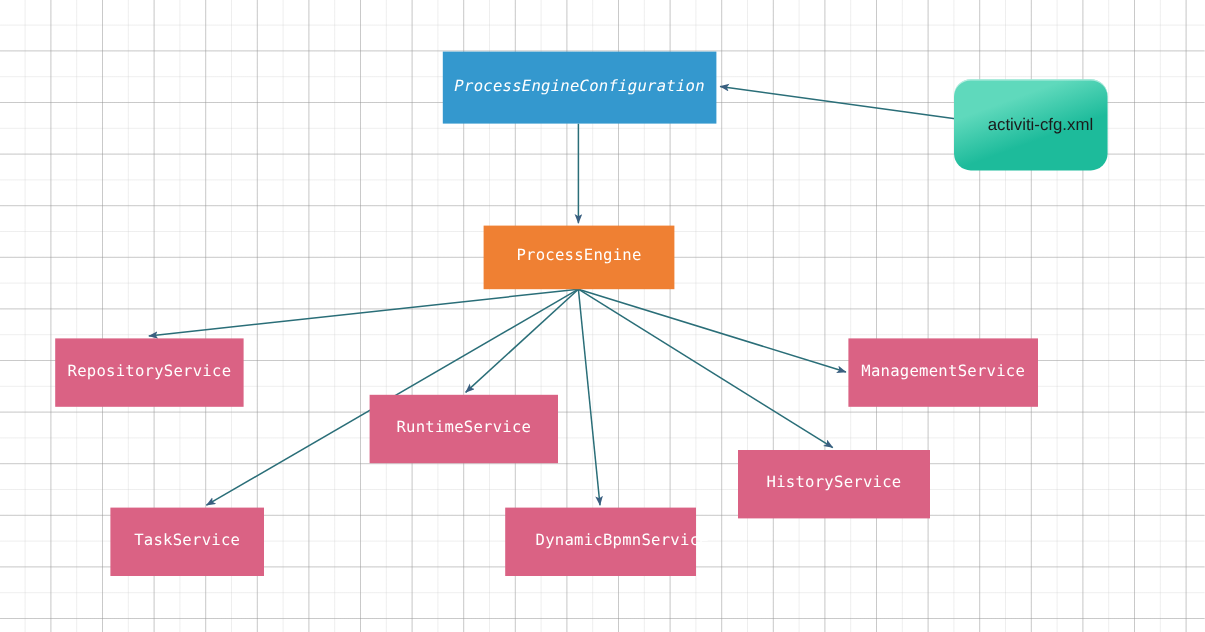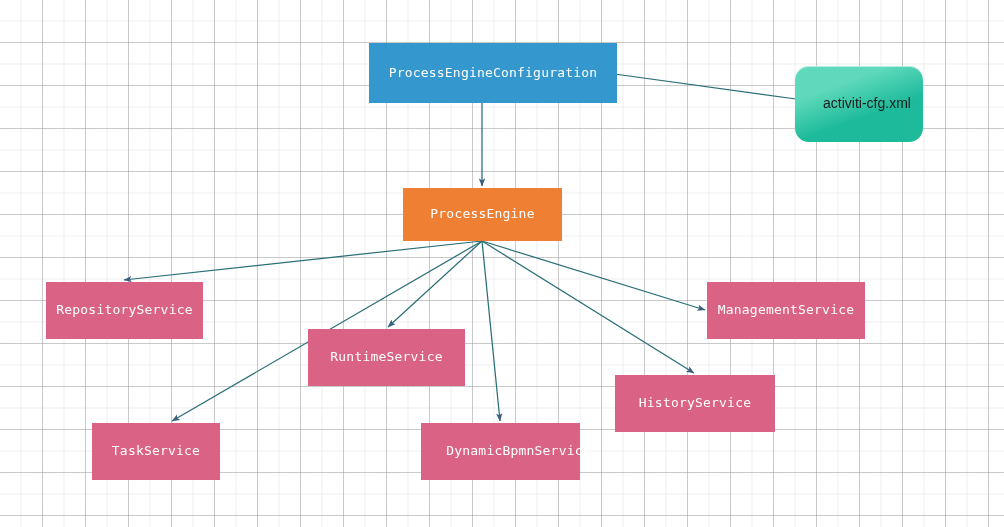--- a/index.html
+++ b/index.html
@@ -75,21 +75,21 @@
         <line x1="482" y1="241" x2="124" y2="280" stroke="#2a6e78" stroke-width="1.25" marker-end="url(#arrowhead)"></line>
         <line x1="482" y1="241" x2="388" y2="327" stroke="#2a6e78" stroke-width="1.25" marker-end="url(#arrowhead)"></line>
         <line x1="482" y1="241" x2="172" y2="421" stroke="#2a6e78" stroke-width="1.25" marker-end="url(#arrowhead)"></line>
         <line x1="482" y1="241" x2="500" y2="421" stroke="#2a6e78" stroke-width="1.25" marker-end="url(#arrowhead)"></line>
         <line x1="482" y1="241" x2="694" y2="373" stroke="#2a6e78" stroke-width="1.25" marker-end="url(#arrowhead)"></line>
         <line x1="482" y1="241" x2="705" y2="310" stroke="#2a6e78" stroke-width="1.25" marker-end="url(#arrowhead)"></line>
       </g>
   </svg>
 
   <div id="node-layer">
-      <div class="node" style="left: 369px; top: 43px; width: 248px; height: 60px; background: rgb(52, 152, 206);">
+      <div class="node" style="left: 369px; top: 43px; width: 228px; height: 60px; background: rgb(52, 152, 206); font-style: italic;">
         <span class="node-label" style="color: rgb(255, 255, 255);">ProcessEngineConfiguration</span>
       </div>
       <div class="node rounded" style="left: 795px; top: 66px; width: 128px; height: 76px; background: linear-gradient(160deg, rgb(95, 217, 188) 0%, rgb(95, 217, 188) 28%, rgb(29, 187, 155) 62%, rgb(29, 187, 155) 100%); box-shadow: rgba(255, 255, 255, 0.55) 0px 1px 0px inset; padding-left: 16px;">
         <span class="node-label" style="color: rgb(27, 27, 27);">activiti-cfg.xml</span>
       </div>
       <div class="node" style="left: 403px; top: 188px; width: 159px; height: 53px; background: rgb(239, 128, 51);">
         <span class="node-label" style="color: rgb(255, 255, 255);">ProcessEngine</span>
       </div>
       <div class="node" style="left: 46px; top: 282px; width: 157px; height: 57px; background: rgb(218, 98, 132);">
         <span class="node-label" style="color: rgb(255, 255, 255);">RepositoryService</span>

